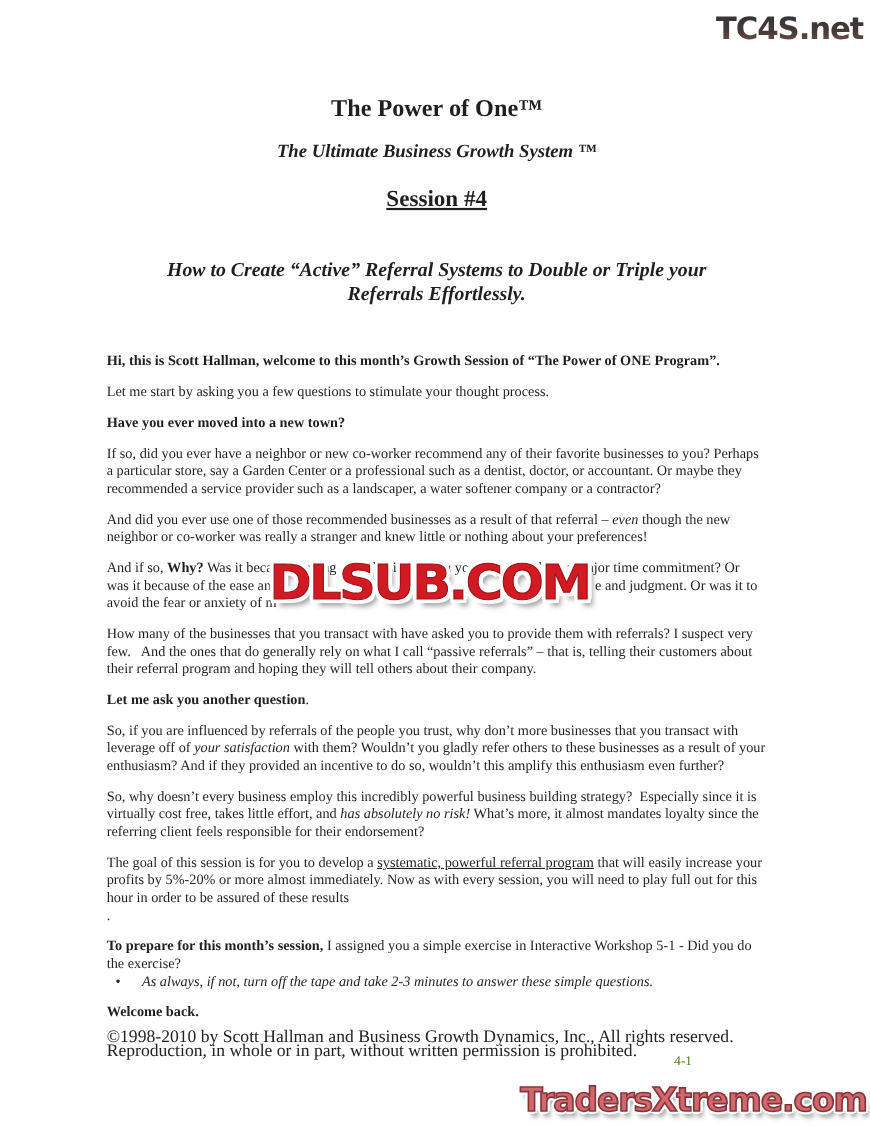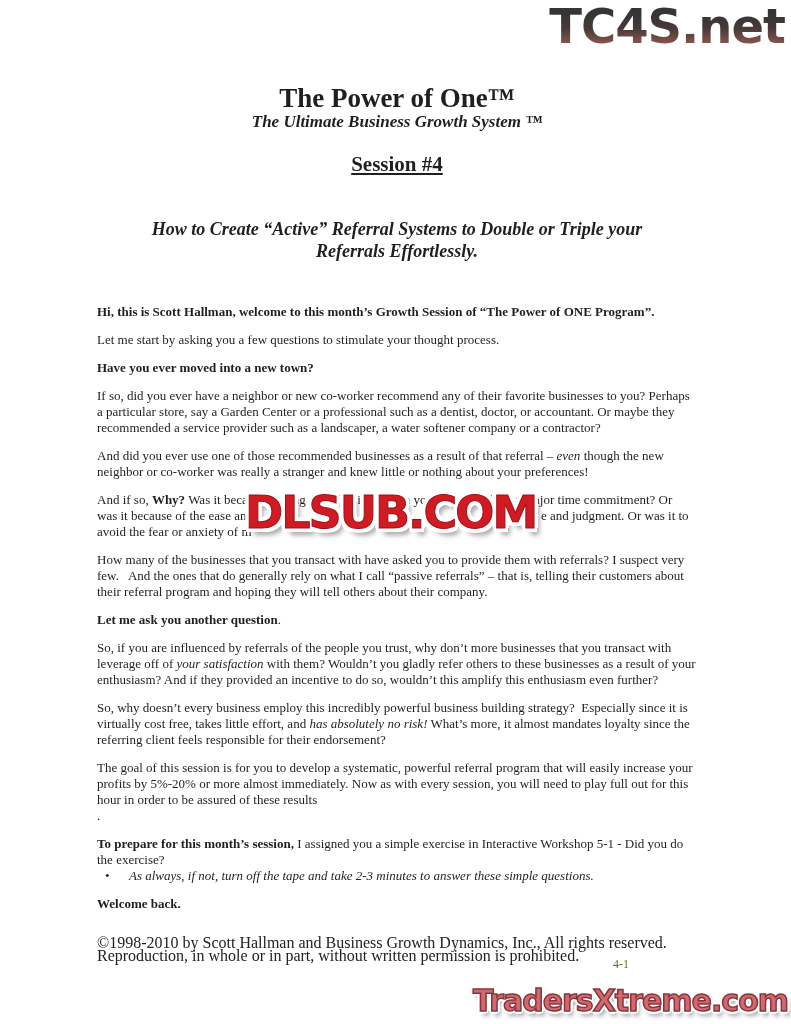--- a/index.html
+++ b/index.html
@@ -8,41 +8,41 @@
     overflow:hidden;
     font-family:"Liberation Serif", serif;
     color:#1f1f1f;
   }
   .page { position:absolute; inset:0; }
 
   
   .wm-tc4s {
     position:absolute; top:2px; right:6px;
     font-family:"DejaVu Sans", sans-serif; font-weight:bold;
-    font-size:48px; letter-spacing:-1px; line-height:48px;
+    font-size:28px; letter-spacing:-1px; line-height:48px;
     background:linear-gradient(180deg,#353535 25%, #463a38 55%, #8a564e 88%);
     -webkit-background-clip:text; background-clip:text; color:transparent;
   }
 
   
   .content { position:absolute; left:97px; top:86px; width:600px; }
 
-  .title   { text-align:center; font-size:27px; font-weight:bold; line-height:24px; }
-  .subtitle{ text-align:center; font-size:17px; font-weight:bold; font-style:italic; line-height:20px; margin-top:2px; }
+  .title   { text-align:center; font-size:22px; font-weight:bold; line-height:24px; }
+  .subtitle{ text-align:center; font-size:17px; font-weight:bold; font-style:italic; line-height:20px; margin-top:18px; }
   .session { text-align:center; font-size:21px; font-weight:bold; text-decoration:underline; margin-top:22px; line-height:20px; }
   .heading { text-align:center; font-size:18px; font-weight:bold; font-style:italic; line-height:22px; margin-top:44px; }
 
   .body-text { margin-top:42px; font-size:13px; line-height:16px; }
   .para { margin-top:12px; white-space:pre-wrap; }
   .para:first-child { margin-top:0; }
   .para.tight { margin-top:0; }
   .para .line { white-space:nowrap; position:relative; }
   .b { font-weight:bold; }
   .i { font-style:italic; }
-  .u { }
+  .u { text-decoration:underline; }
   .gap { display:inline-block; }
 
   .para.bullet { display:flex; margin-top:0; padding-left:8px; }
   .bullet-glyph { width:24px; flex:none; }
   .bullet-text { flex:1; font-style:italic; }
 
   .para.wm-holder { position:relative; }
   .wm-dlsub {
     position:absolute; left:148px; top:-4px; z-index:5;
     font-family:"DejaVu Sans", sans-serif; font-weight:bold;

